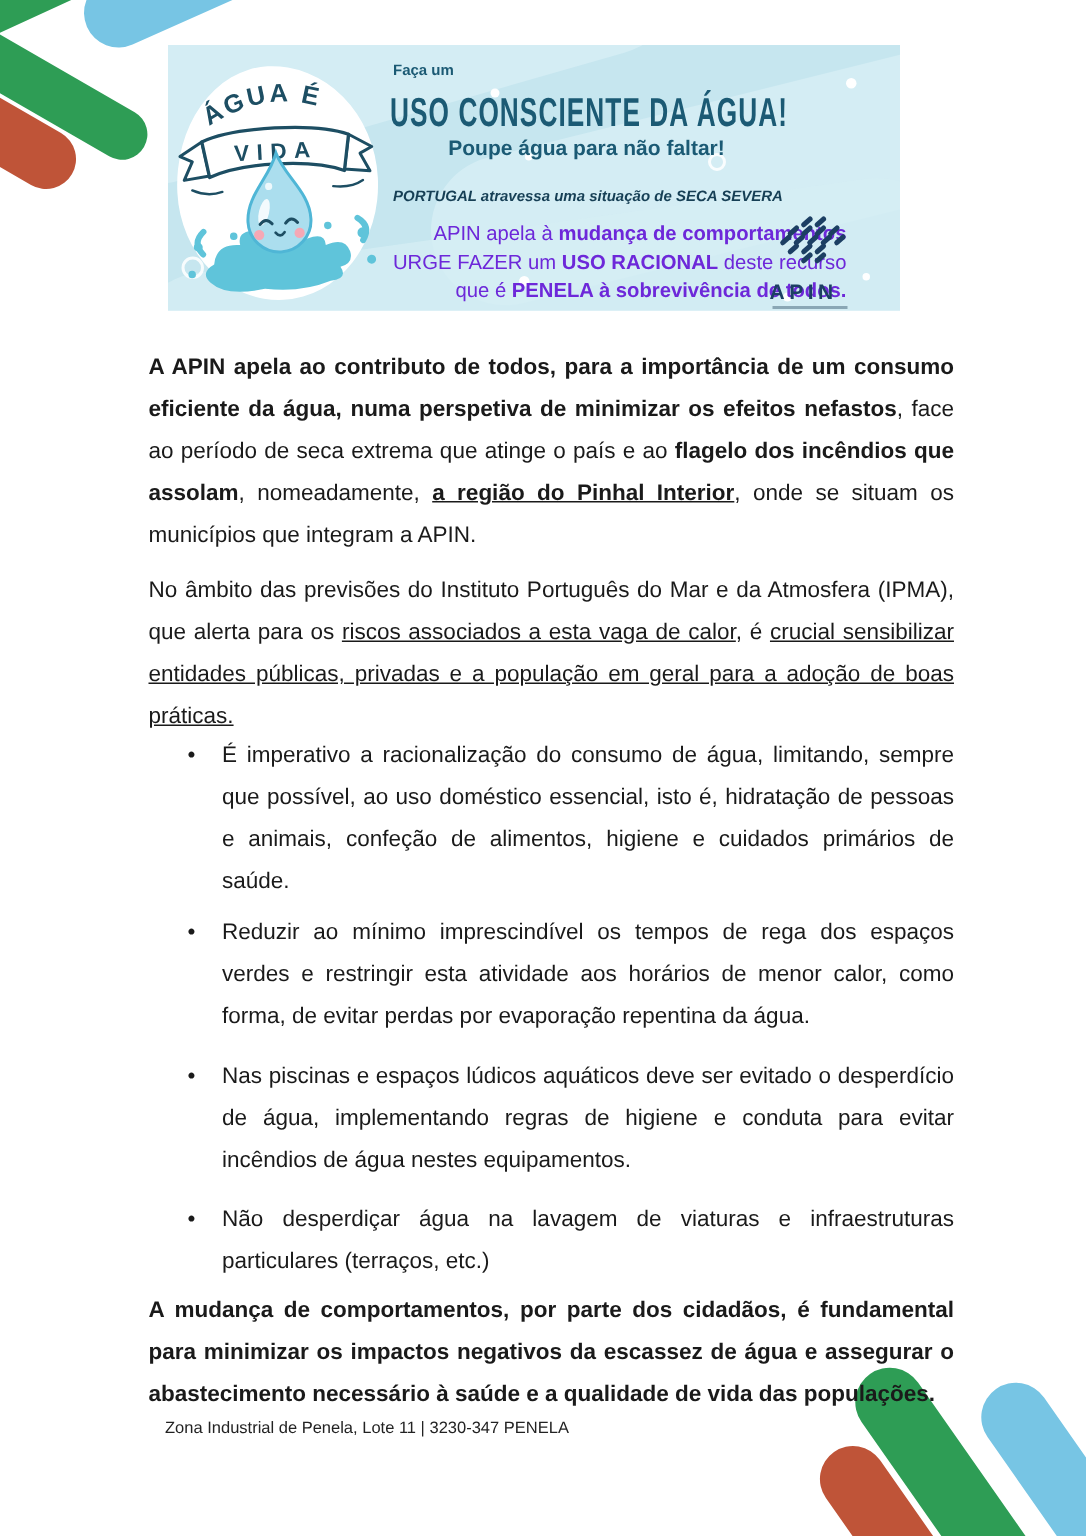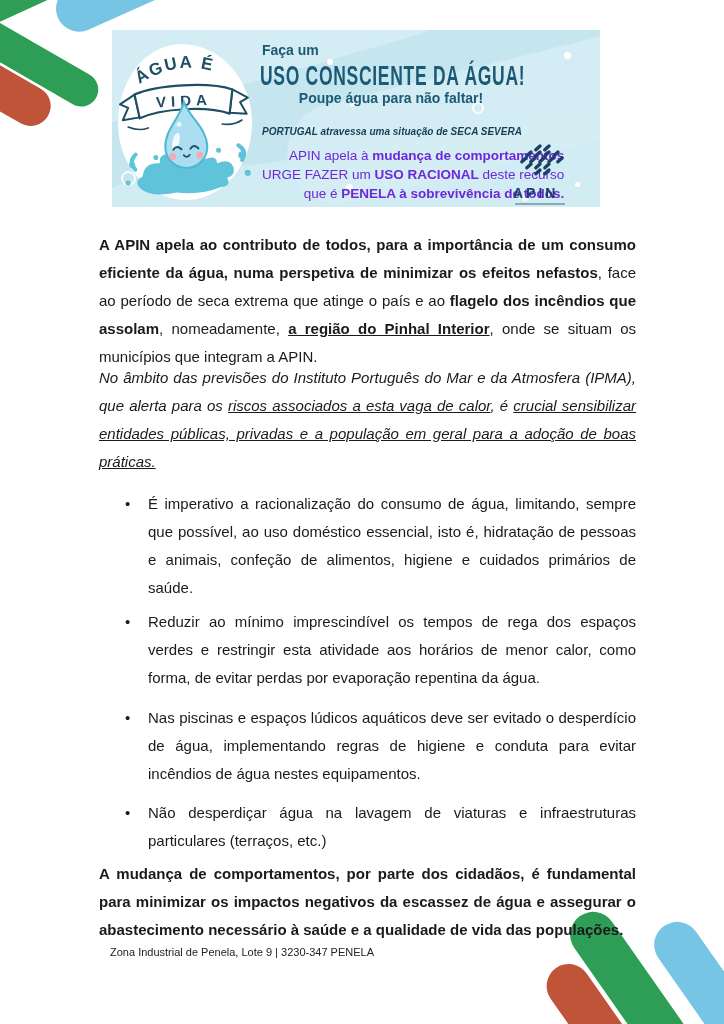--- a/index.html
+++ b/index.html
@@ -28,37 +28,37 @@
   .banner{position:absolute;left:112px;top:30px;width:488px;height:177px;background:var(--banner-bg);overflow:hidden;z-index:2;}
   .blob{position:absolute;background:var(--blob);border-radius:999px;}
   .blob1{left:-70px;top:-60px;width:420px;height:110px;transform:rotate(-16deg);}
   .blob2{left:170px;top:30px;width:460px;height:100px;transform:rotate(-14deg);}
   .blob3{left:-30px;top:120px;width:560px;height:110px;transform:rotate(-8deg);opacity:.8;}
   .wdot{position:absolute;background:#fff;border-radius:50%;}
   .wring{position:absolute;border:2px solid #ffffff;border-radius:50%;opacity:.85;}
   .logo-circle{position:absolute;left:6px;top:14px;width:134px;height:156px;background:#fff;
     border-radius:48% 52% 50% 50% / 52% 50% 50% 48%;transform:rotate(-3deg);}
   .btxt{position:absolute;color:var(--navy);}
-  .faca{left:150px;top:12px;font-size:14px;font-weight:bold;}
+  .faca{left:150px;top:12px;font-size:10px;font-weight:bold;}
   .headline{left:148px;top:30px;font-size:25px;font-weight:bold;letter-spacing:1px;transform:scaleX(.7) scaleY(1.08);transform-origin:left top;white-space:nowrap;}
   .poupe{left:150px;top:60px;width:258px;text-align:center;font-size:14px;font-weight:bold;}
   .portugal{left:150px;top:96px;font-size:10px;font-weight:bold;color:var(--navy-dark);font-style:italic;}
   .apelo{left:150px;top:117px;font-size:13.5px;line-height:18.8px;color:#6d28d9;text-align:right;}
   .apelo .b{font-weight:bold;}
   .apin-logo{position:absolute;left:401px;top:114px;width:54px;}
   .apin-word{font-size:14px;letter-spacing:3px;color:#1c3f63;margin-top:1px;font-weight:bold;}
   .apin-line{height:2px;background:#8aa7b5;margin:2px 2px 0 2px;}
 
   
   .content{position:absolute;left:99px;top:0;width:537px;height:880px;z-index:3;font-size:15px;line-height:28px;color:var(--ink);}
   .para{position:absolute;left:0;right:0;text-align:justify;}
   .para .b{font-weight:bold;}
   .para .u{text-decoration:underline;}
   .p1{top:231px;}
-  .p2{top:364px;font-style:italic;}
+  .p2{top:380px;}
   .bullet{position:absolute;left:0;right:0;padding-left:49px;box-sizing:border-box;text-align:justify;}
   .bullet::before{content:"\2022";position:absolute;left:26px;top:0;font-size:15px;}
   .b1{top:490px;} .b2{top:608px;} .b3{top:704px;} .b4{top:799px;}
   .closing{top:860px;font-weight:bold;}
   .footer{position:absolute;left:110px;top:946px;font-size:11px;color:#222;z-index:3;}
 </style>
 </head>
 <body>
 
 <div class="page">
@@ -168,14 +168,14 @@
   <div class="content">
     <div class="para p1"><span class="b">A APIN apela ao contributo de todos, para a importância de um consumo eficiente da água, numa perspetiva de minimizar os efeitos nefastos</span><span>, face ao período de seca extrema que atinge o país e ao </span><span class="b">flagelo dos incêndios que assolam</span><span>, nomeadamente, </span><span class="b u">a região do Pinhal Interior</span><span>, onde se situam os municípios que integram a APIN.</span></div>
     <div class="para p2"><span>No âmbito das previsões do Instituto Português do Mar e da Atmosfera (IPMA), que alerta para os </span><span class="u">riscos associados a esta vaga de calor</span><span>, é </span><span class="u">crucial sensibilizar entidades públicas, privadas e a população em geral para a adoção de boas práticas.</span></div>
     <div class="bullet b1"><span>É imperativo a </span><span class="u">racionalização do consumo de água</span><span>, limitando, sempre que possível, ao uso doméstico essencial, isto é, </span><span class="u">hidratação de pessoas e animais, confeção de alimentos, higiene e cuidados primários de saúde</span><span>.</span></div>
     <div class="bullet b2"><span class="u">Reduzir ao mínimo</span><span> imprescindível os </span><span class="u">tempos de rega dos espaços verdes</span><span> e restringir esta atividade </span><span class="u">aos horários de menor calor</span><span>, como forma, de </span><span class="u">evitar perdas por evaporação</span><span> repentina </span><span class="u">da água</span><span>.</span></div>
     <div class="bullet b3"><span>Nas </span><span class="u">piscinas e espaços lúdicos aquáticos</span><span> deve ser </span><span class="u">evitado o desperdício de água</span><span>, implementando regras de higiene e conduta para evitar incêndios de água nestes equipamentos.</span></div>
     <div class="bullet b4"><span class="u">Não desperdiçar água</span><span> na lavagem de viaturas e infraestruturas particulares (terraços, etc.)</span></div>
     <div class="para closing"><span class="b">A mudança de comportamentos, por parte dos cidadãos, é fundamental para minimizar os impactos negativos da escassez de água e assegurar o abastecimento necessário à saúde e a qualidade de vida das populações.</span></div>
   </div>
 
-  <div class="footer">Zona Industrial de Penela, Lote 9 | 3230-347 PENELA</div>
+  <div class="footer">Zona Industrial de Penela, Lote 11 | 3230-347 PENELA</div>
 </div>
 
 </body></html>

